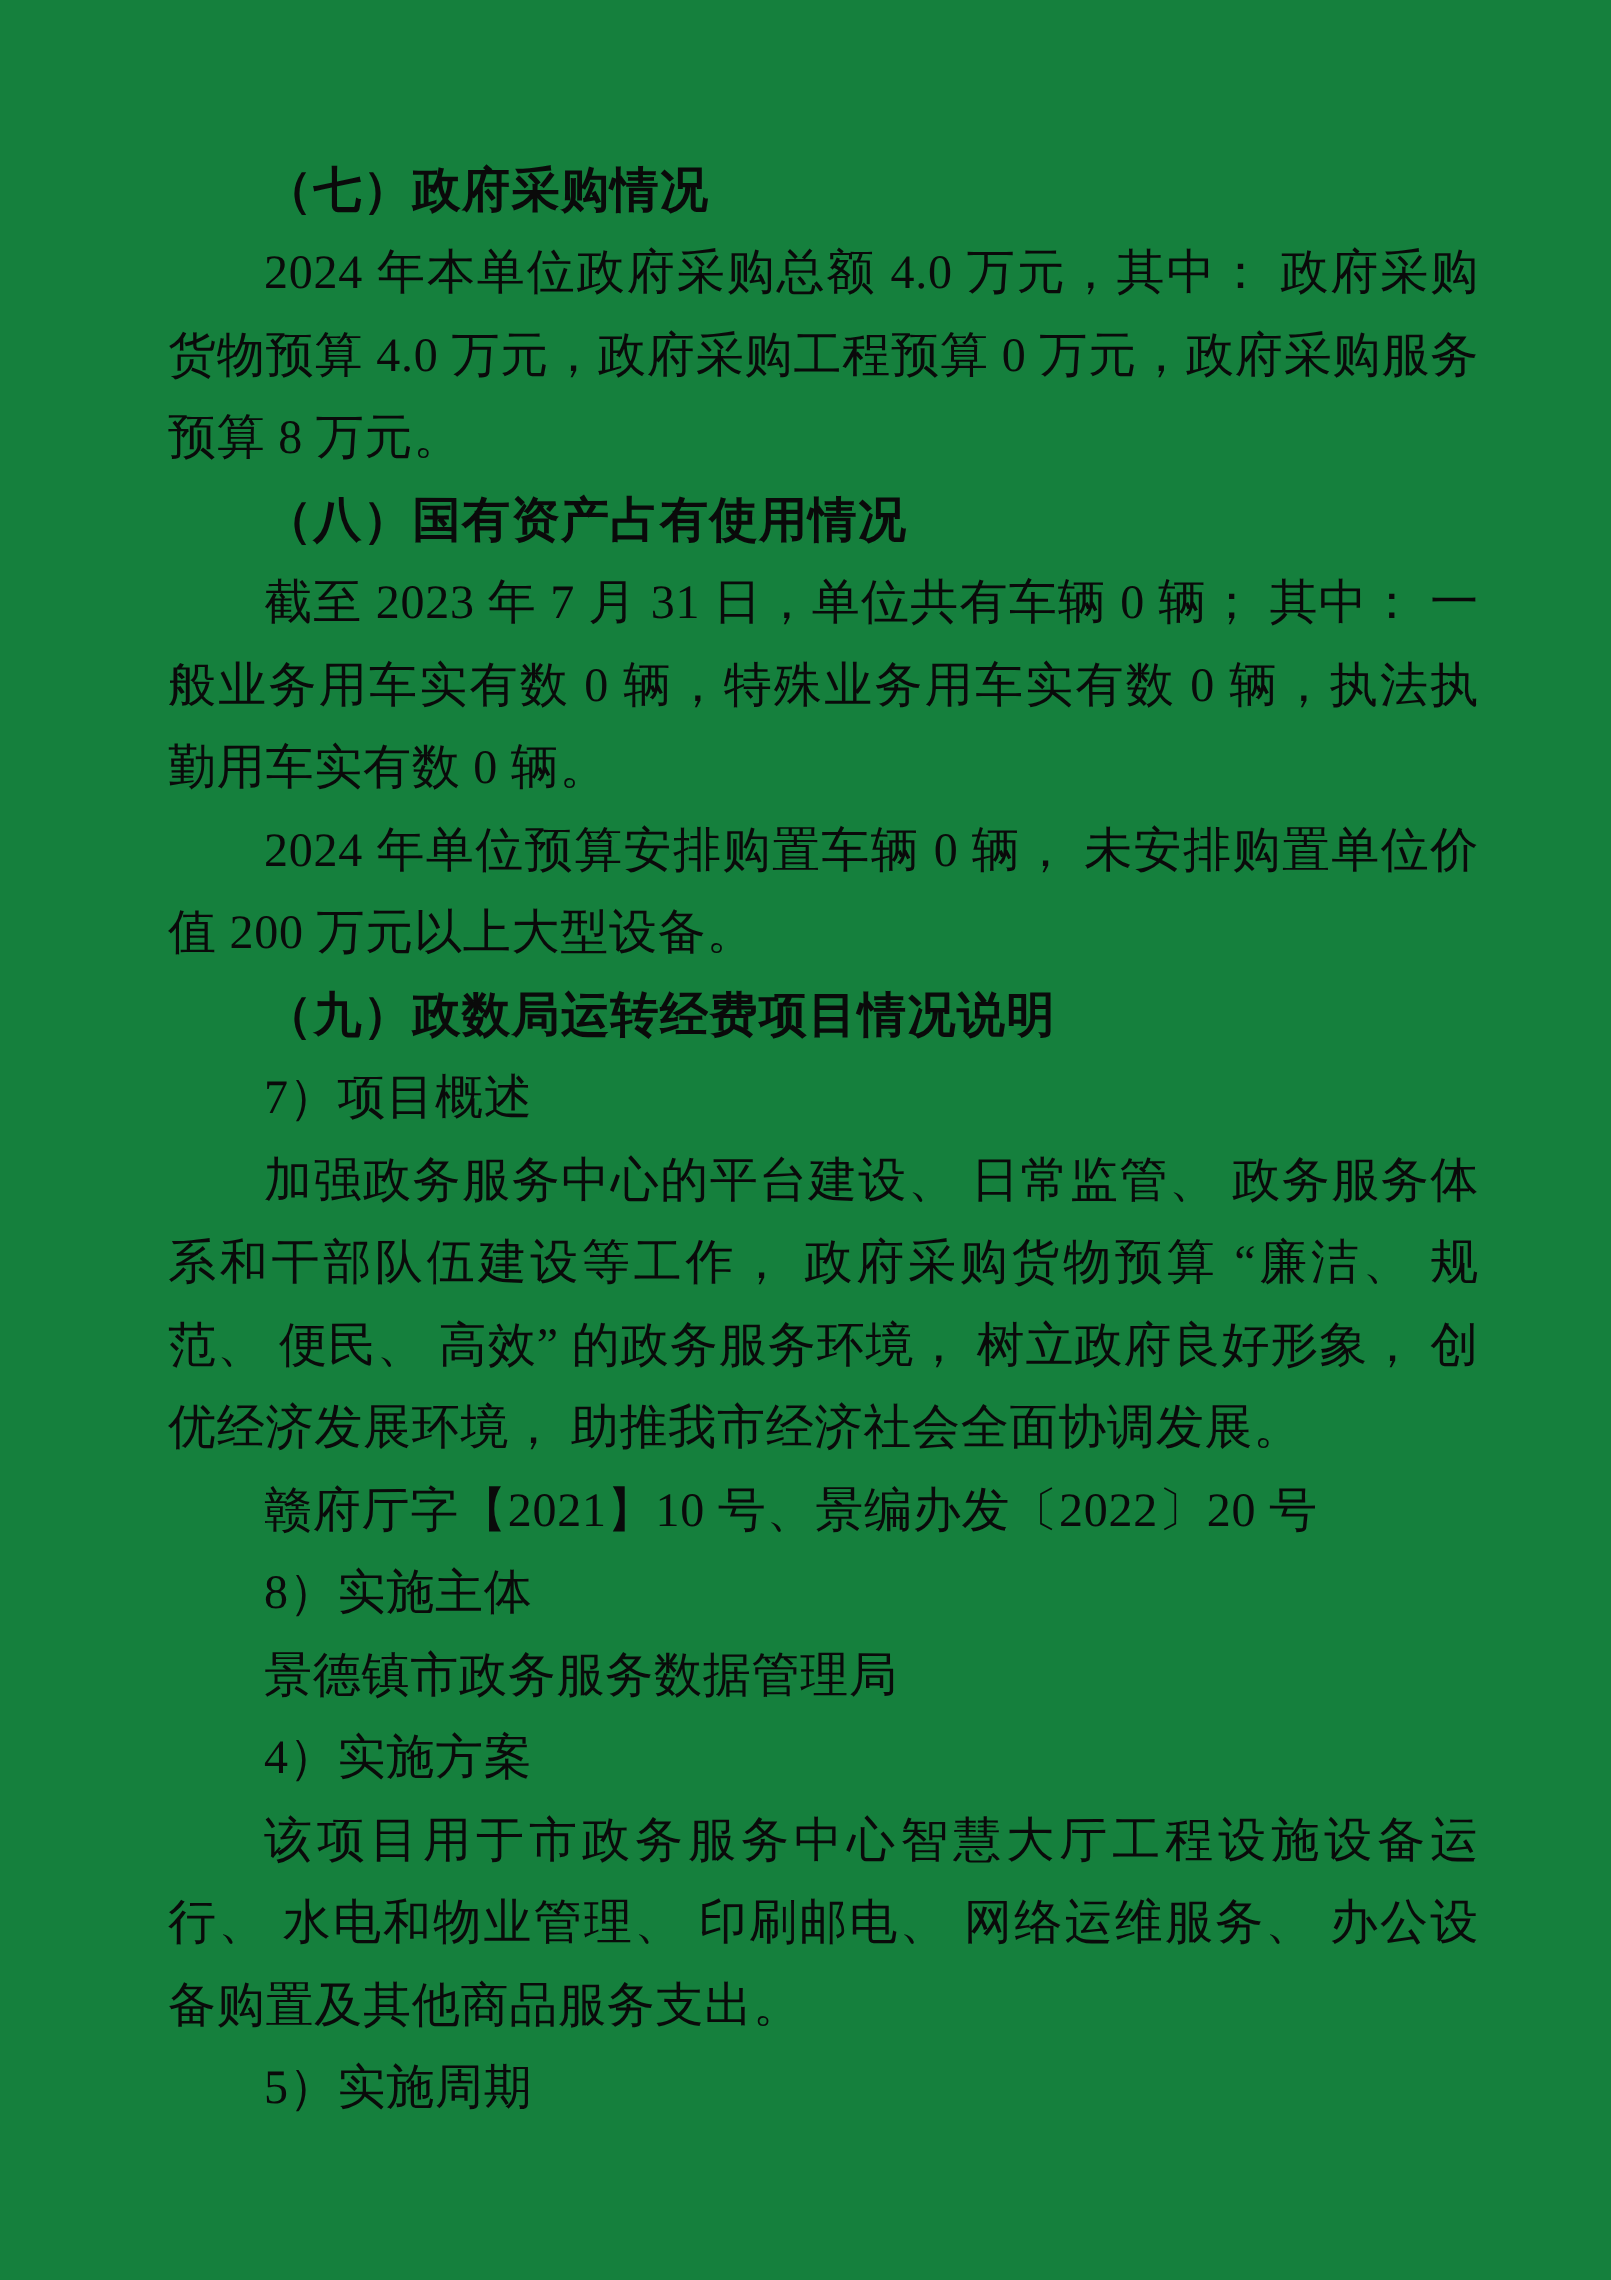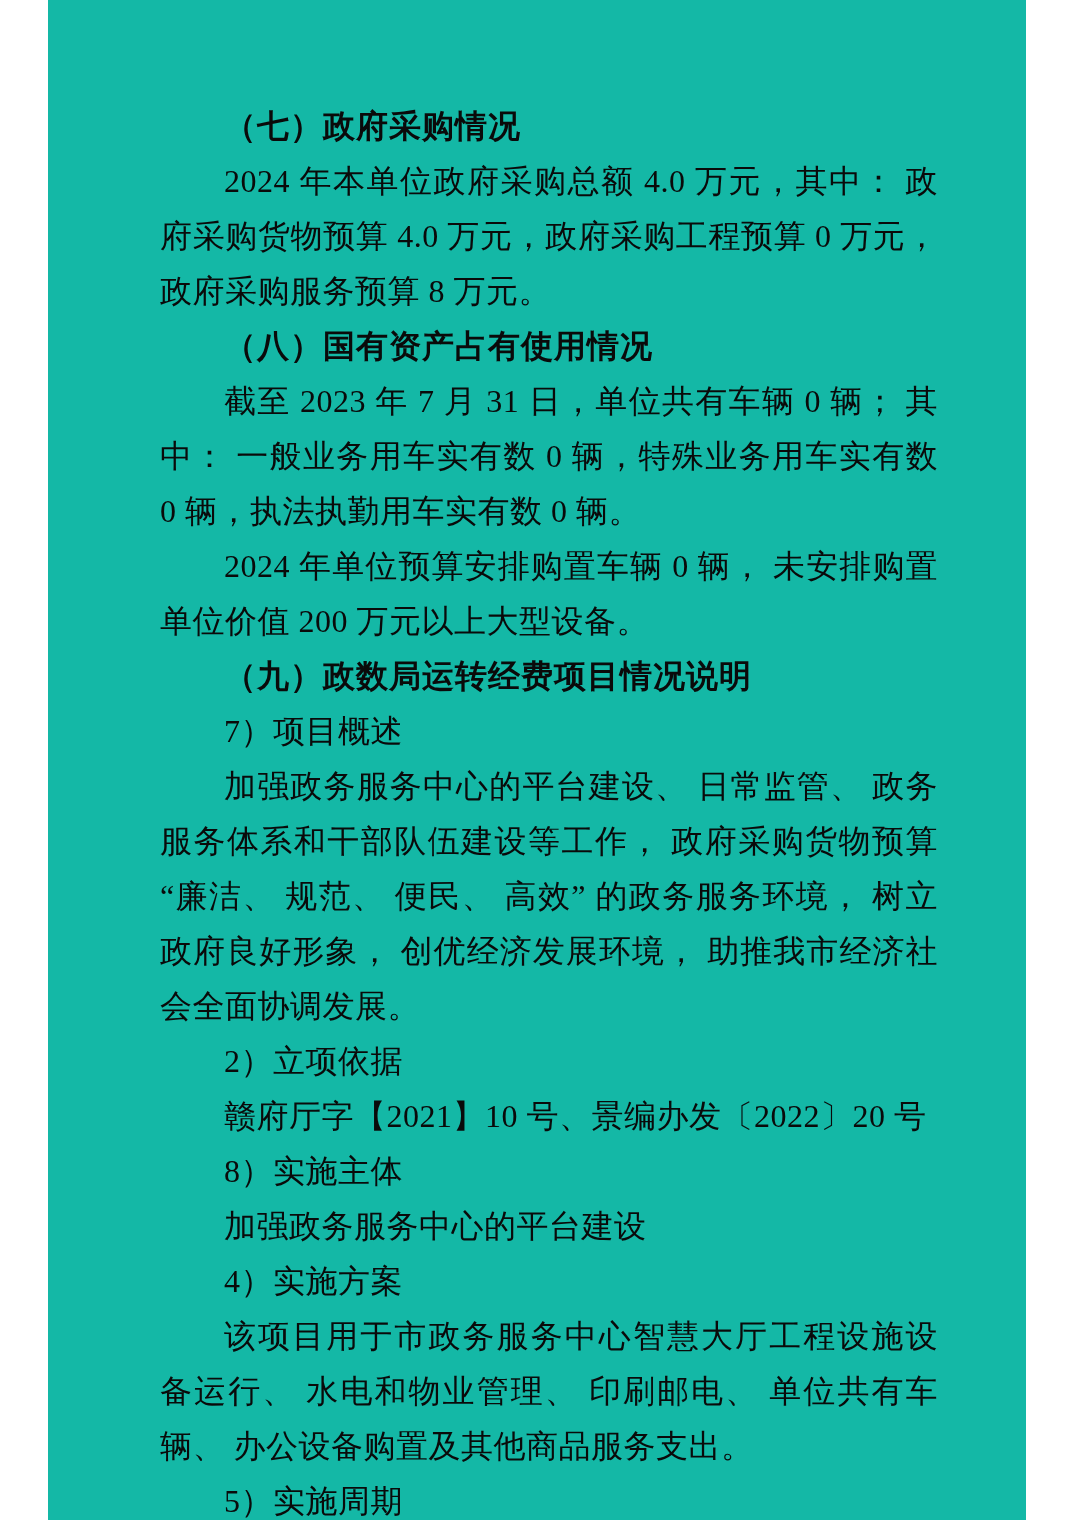--- a/index.html
+++ b/index.html
@@ -2,24 +2,24 @@
 <html><head>
 <meta charset="utf-8">
 <style>
   html, body {
     margin: 0;
     padding: 0;
     background: #ffffff;
   }
   .page {
     position: relative;
-    width: 978px;
+    width: 1074px;
     height: 1520px;
     margin: 0 auto;
-    background: #14b8a6;
+    background: #15803d;
     box-sizing: border-box;
     padding: 99px 88px 0 112px;
     font-family: "Liberation Serif", "DejaVu Serif", serif;
     color: #0a0a0a;
     overflow: hidden;
   }
   .page p {
     margin: 0;
     font-size: 32px;
     line-height: 55px;
@@ -39,20 +39,19 @@
 
 <div class="page">
   <p class="heading">（七）政府采购情况</p>
   <p class="body">2024 年本单位政府采购总额 4.0 万元，其中： 政府采购货物预算 4.0 万元，政府采购工程预算 0 万元，政府采购服务预算 8 万元。</p>
   <p class="heading">（八）国有资产占有使用情况</p>
   <p class="body">截至 2023 年 7 月 31 日，单位共有车辆 0 辆； 其中： 一般业务用车实有数 0 辆，特殊业务用车实有数 0 辆，执法执勤用车实有数 0 辆。</p>
   <p class="body">2024 年单位预算安排购置车辆 0 辆， 未安排购置单位价值 200 万元以上大型设备。</p>
   <p class="heading">（九）政数局运转经费项目情况说明</p>
   <p class="body">7）项目概述</p>
   <p class="body">加强政务服务中心的平台建设、 日常监管、 政务服务体系和干部队伍建设等工作， 政府采购货物预算 “廉洁、 规范、 便民、 高效” 的政务服务环境， 树立政府良好形象， 创优经济发展环境， 助推我市经济社会全面协调发展。</p>
-  <p class="body">2）立项依据</p>
   <p class="body">赣府厅字【2021】10 号、景编办发〔2022〕20 号</p>
   <p class="body">8）实施主体</p>
-  <p class="body">加强政务服务中心的平台建设</p>
+  <p class="body">景德镇市政务服务数据管理局</p>
   <p class="body">4）实施方案</p>
-  <p class="body">该项目用于市政务服务中心智慧大厅工程设施设备运行、 水电和物业管理、 印刷邮电、 单位共有车辆、 办公设备购置及其他商品服务支出。</p>
+  <p class="body">该项目用于市政务服务中心智慧大厅工程设施设备运行、 水电和物业管理、 印刷邮电、 网络运维服务、 办公设备购置及其他商品服务支出。</p>
   <p class="body">5）实施周期</p>
 </div>
 
 </body></html>

